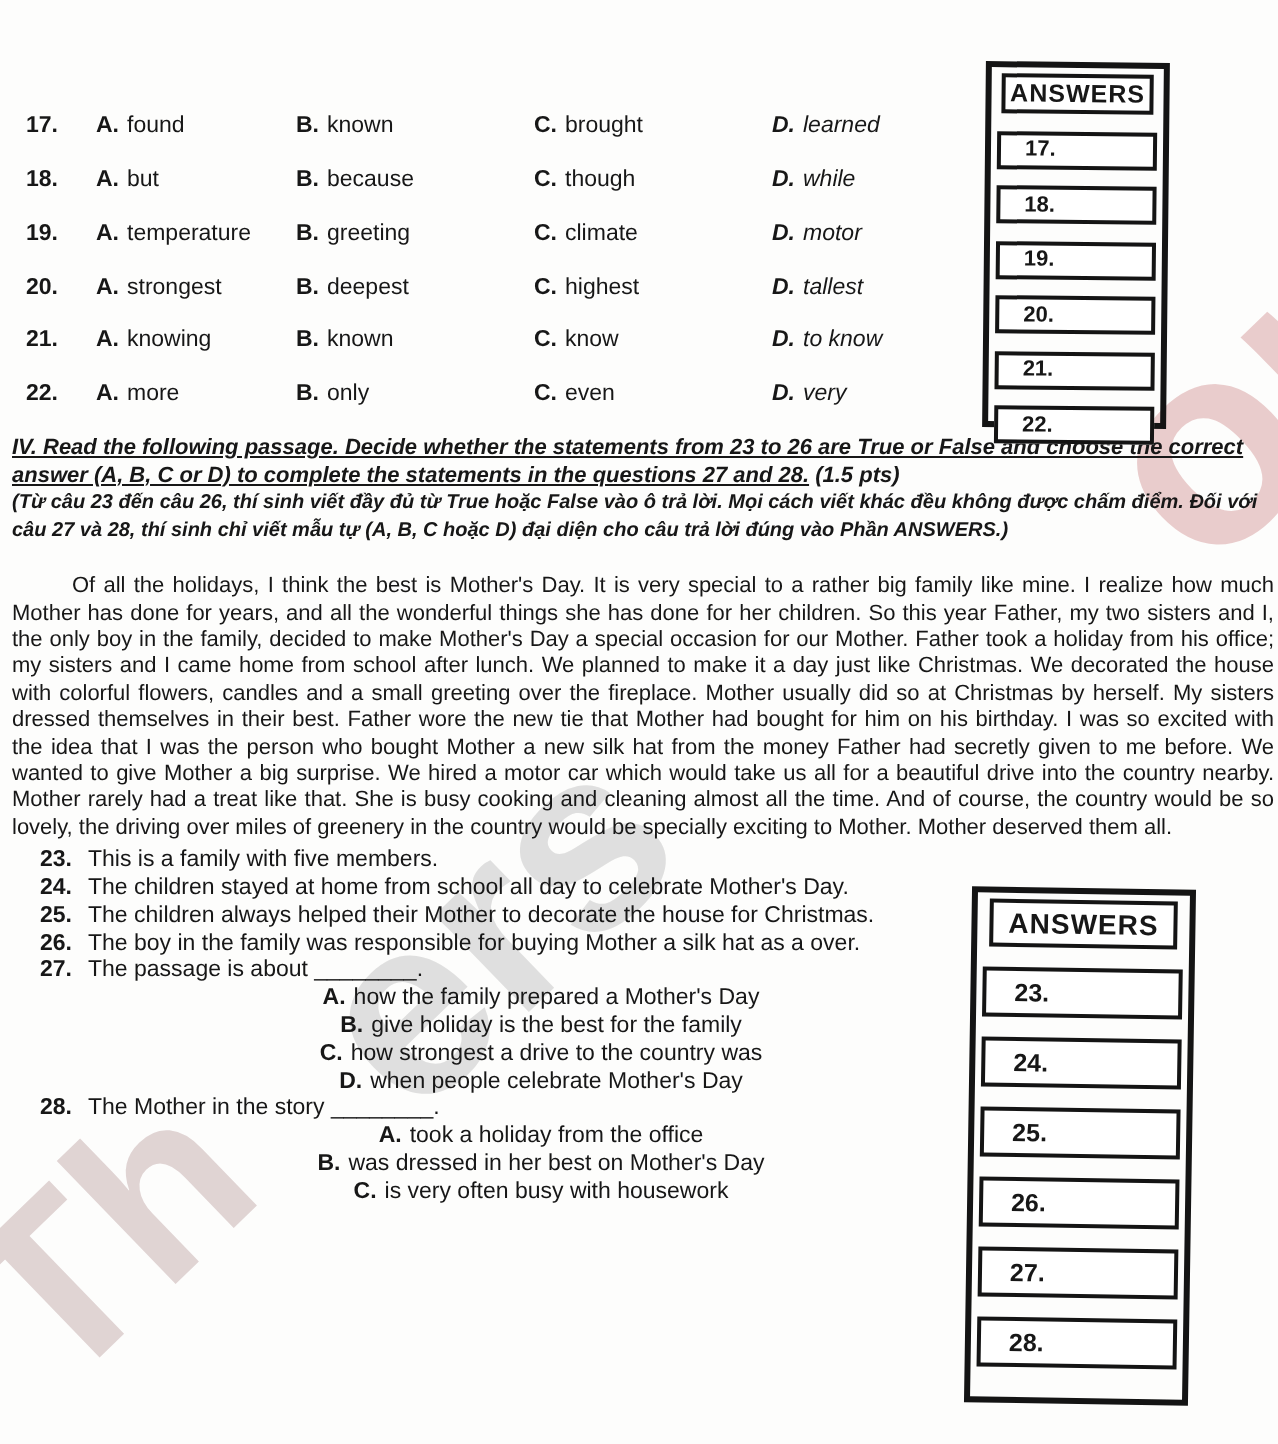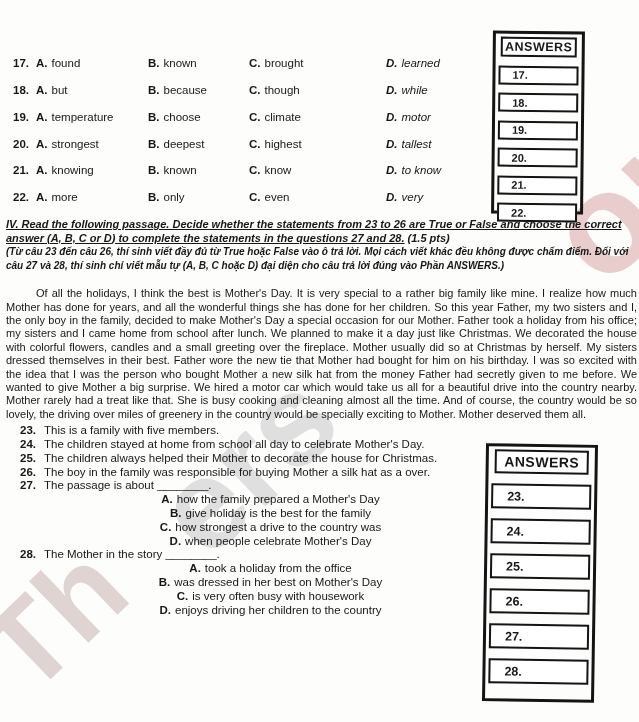--- a/index.html
+++ b/index.html
@@ -12,21 +12,21 @@
   .wm { position:absolute; z-index:0; font-weight:700; pointer-events:none;
         transform:rotate(-44deg); line-height:1; user-select:none; }
   .wm-bl { left:-18px; top:560px; font-size:118px; color:#c9b3b3; opacity:.55; }
   .wm-mid { left:150px; top:400px; font-size:128px; color:#c3c3c3; opacity:.5; }
   .wm-tr { left:540px; top:110px; font-size:142px; color:#ddadad; opacity:.6; }
   .content { position:relative; z-index:1; }
   
   .mcq-row { position:absolute; left:0; height:15px; width:490px; font-size:11.5px; }
   .mcq-num { position:absolute; left:13px; font-weight:700; }
   .opt { position:absolute; white-space:nowrap; }
-  .oa { left:36px; } .ob { left:148px; } .oc { left:249px; } .od { left:386px;font-style:italic; }
+  .oa { left:48px; } .ob { left:148px; } .oc { left:267px; } .od { left:386px;font-style:italic; }
   .ol { font-weight:700; margin-right:4px; }
   
   .maincol { position:absolute; left:6px; top:218px; width:631px; }
   .sec-head { font-size:11px; font-weight:700; font-style:italic; line-height:13.5px; }
   .sec-head .u { text-decoration:underline; }
   .note-vi { font-size:10px; font-weight:700; font-style:italic; line-height:13.6px; }
   .passage { font-size:11px; line-height:13.4px; text-align:justify; text-indent:30px; margin-top:15px; }
   .stmts { margin-top:3px; font-size:11.5px; line-height:13.8px; width:480px; }
   .stmt { position:relative; padding-left:38px; white-space:nowrap; }
   .snum { position:absolute; left:14px; font-weight:700; }
@@ -66,21 +66,21 @@
     <div class="mcq-row" style="top:84px">
       <span class="mcq-num">18.</span>
       <span class="opt oa"><span class="ol">A.</span><span>but</span></span>
       <span class="opt ob"><span class="ol">B.</span><span>because</span></span>
       <span class="opt oc"><span class="ol">C.</span><span>though</span></span>
       <span class="opt od"><span class="ol">D.</span><span>while</span></span>
     </div>
     <div class="mcq-row" style="top:111px">
       <span class="mcq-num">19.</span>
       <span class="opt oa"><span class="ol">A.</span><span>temperature</span></span>
-      <span class="opt ob"><span class="ol">B.</span><span>choose</span></span>
+      <span class="opt ob"><span class="ol">B.</span><span>greeting</span></span>
       <span class="opt oc"><span class="ol">C.</span><span>climate</span></span>
       <span class="opt od"><span class="ol">D.</span><span>motor</span></span>
     </div>
     <div class="mcq-row" style="top:138px">
       <span class="mcq-num">20.</span>
       <span class="opt oa"><span class="ol">A.</span><span>strongest</span></span>
       <span class="opt ob"><span class="ol">B.</span><span>deepest</span></span>
       <span class="opt oc"><span class="ol">C.</span><span>highest</span></span>
       <span class="opt od"><span class="ol">D.</span><span>tallest</span></span>
     </div>
@@ -111,21 +111,20 @@
         <div class="stmt"><span class="snum">26.</span><span>The boy in the family was responsible for buying Mother a silk hat as a over.</span></div>
         <div class="stmt"><span class="snum">27.</span><span>The passage is about ________.</span></div>
         <div class="optline"><span class="ol">A.</span><span>how the family prepared a Mother's Day</span></div>
         <div class="optline"><span class="ol">B.</span><span>give holiday is the best for the family</span></div>
         <div class="optline"><span class="ol">C.</span><span>how strongest a drive to the country was</span></div>
         <div class="optline"><span class="ol">D.</span><span>when people celebrate Mother's Day</span></div>
         <div class="stmt"><span class="snum">28.</span><span>The Mother in the story ________.</span></div>
         <div class="optline"><span class="ol">A.</span><span>took a holiday from the office</span></div>
         <div class="optline"><span class="ol">B.</span><span>was dressed in her best on Mother's Day</span></div>
         <div class="optline"><span class="ol">C.</span><span>is very often busy with housework</span></div>
-        <div class="optline"><span class="ol">D.</span><span>enjoys driving her children to the country</span></div>
       </div>
     </div>
 
     <div class="abox abox-top">
       <div class="ahead">ANSWERS</div>
       <div class="slot">
           <span>17.</span>
         </div>
       <div class="slot">
           <span>18.</span>

